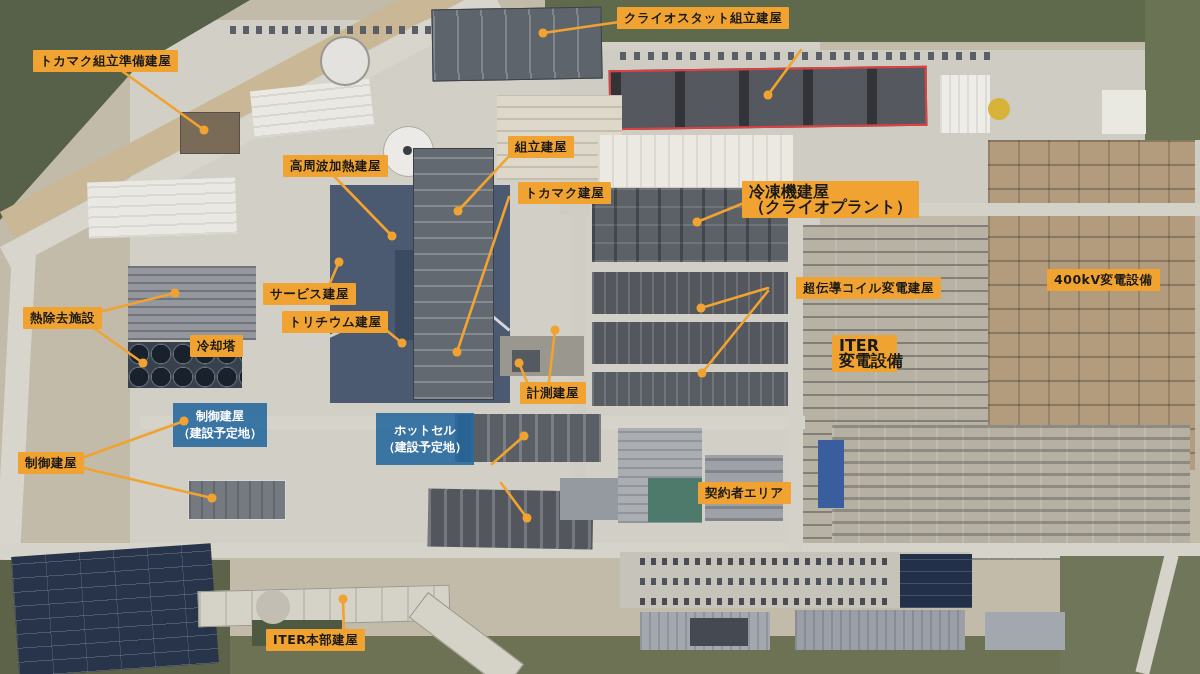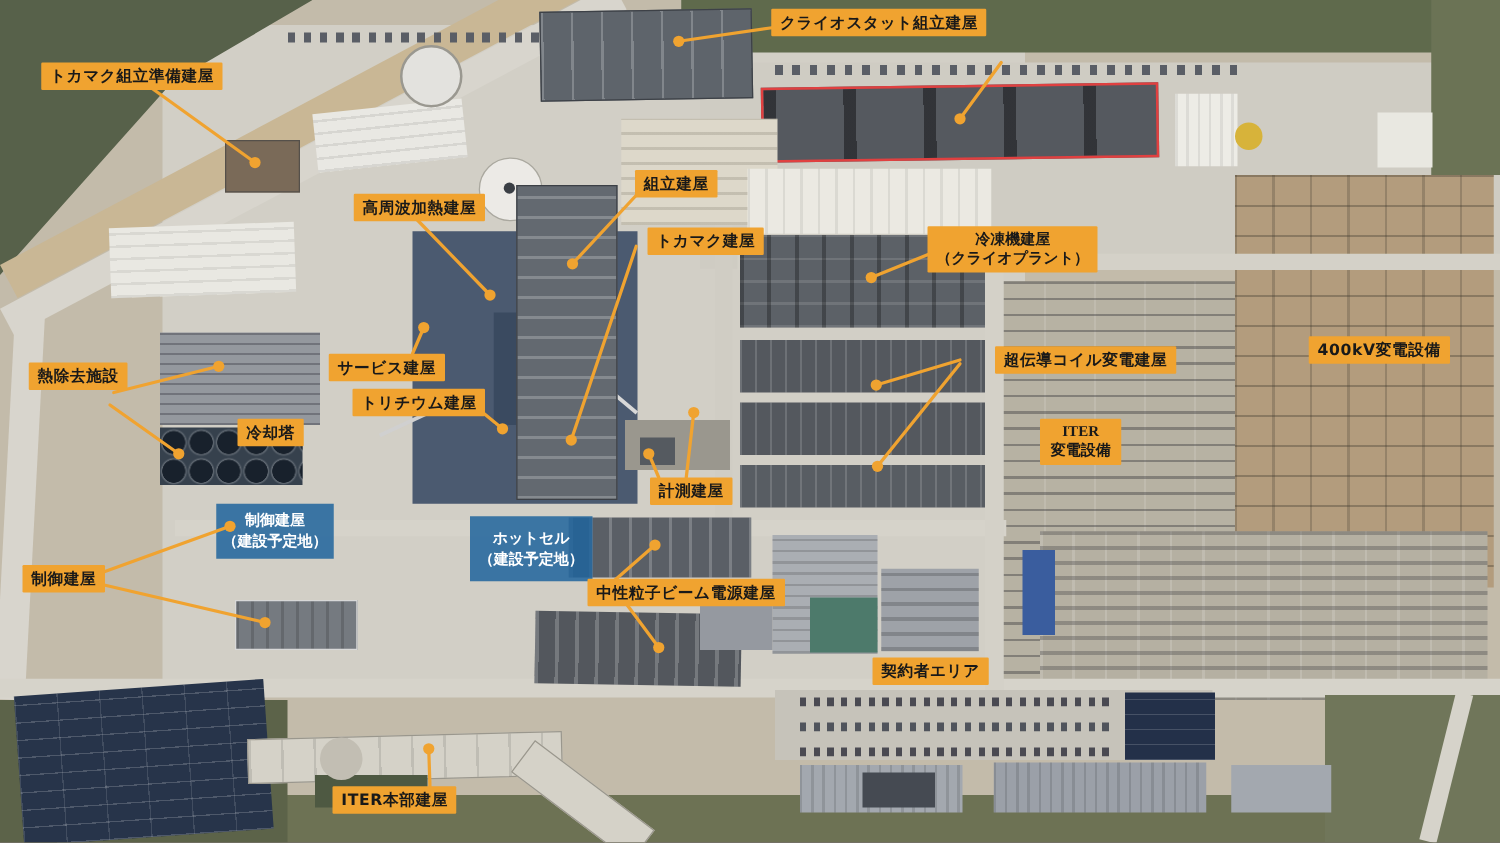--- a/index.html
+++ b/index.html
@@ -3,21 +3,21 @@
 <meta charset="utf-8">
 <style>
   html,body{margin:0;padding:0;background:#222;}
   .stage{position:relative;width:1200px;height:674px;overflow:hidden;
          font-family:"DejaVu Sans",sans-serif;background:#c3bbaa;}
   .abs{position:absolute;}
   
   .lbl{position:absolute;background:#F0A330;color:#191919;font-weight:bold;
        font-size:12.5px;line-height:15px;padding:3px 7px 4px;white-space:nowrap;
        border-radius:1px;letter-spacing:.5px;z-index:40;}
-  .lbl.two{text-align:center;font-size:12px;letter-spacing:0;font-family:Liberation Serif, serif;}
+  .lbl.two{font-size:16px;letter-spacing:0;}
   .lbl.two span{display:block;}
   
   .planned{position:absolute;background:rgba(32,100,156,.85);color:#fff;font-weight:bold;
        font-size:12px;line-height:17px;text-align:center;display:flex;flex-direction:column;
        justify-content:center;z-index:20;letter-spacing:0;}
   .planned span{display:block;white-space:nowrap;}
   .caption{position:absolute;right:8px;top:647px;color:#fff;font-size:15px;
        letter-spacing:.3px;z-index:50;text-shadow:0 1px 2px rgba(0,0,0,.55);}
   svg.leaders{position:absolute;left:0;top:0;z-index:30;pointer-events:none;}
 </style>
@@ -158,29 +158,28 @@
   <div class="lbl" style="left:33px;top:50px;">トカマク組立準備建屋</div>
   <div class="lbl" style="left:617px;top:7px;">クライオスタット組立建屋</div>
   <div class="lbl" style="left:283px;top:155px;">高周波加熱建屋</div>
   <div class="lbl" style="left:508px;top:136px;">組立建屋</div>
   <div class="lbl" style="left:491px;top:182px;margin-left:27px;">トカマク建屋</div>
   <div class="lbl two" style="left:742px;top:181px;">
     <span>冷凍機建屋</span>
     <span>（クライオプラント）</span>
   </div>
   <div class="lbl" style="left:263px;top:283px;">サービス建屋</div>
-  <div class="lbl" style="left:23px;top:290px;">熱除去施設</div>
+  <div class="lbl" style="left:23px;top:307px;">熱除去施設</div>
   <div class="lbl" style="left:190px;top:335px;">冷却塔</div>
   <div class="lbl" style="left:282px;top:311px;">トリチウム建屋</div>
   <div class="lbl" style="left:796px;top:277px;">超伝導コイル変電建屋</div>
   <div class="lbl" style="left:1047px;top:269px;">400kV変電設備</div>
   <div class="lbl two" style="left:832px;top:335px;width:51px;">
     <span>ITER</span>
     <span>変電設備</span>
   </div>
   <div class="lbl" style="left:520px;top:382px;">計測建屋</div>
-  <div class="lbl" style="left:470px;top:463px;">中性粒子ビーム電源建屋</div>
-  <div class="lbl" style="left:698px;top:482px;margin-top:44px;">契約者エリア</div>
+  <div class="lbl" style="left:698px;top:482px;">契約者エリア</div>
   <div class="lbl" style="left:18px;top:452px;">制御建屋</div>
   <div class="lbl" style="left:266px;top:629px;">ITER本部建屋</div>
 
 
 </div>
 
 </body></html>

